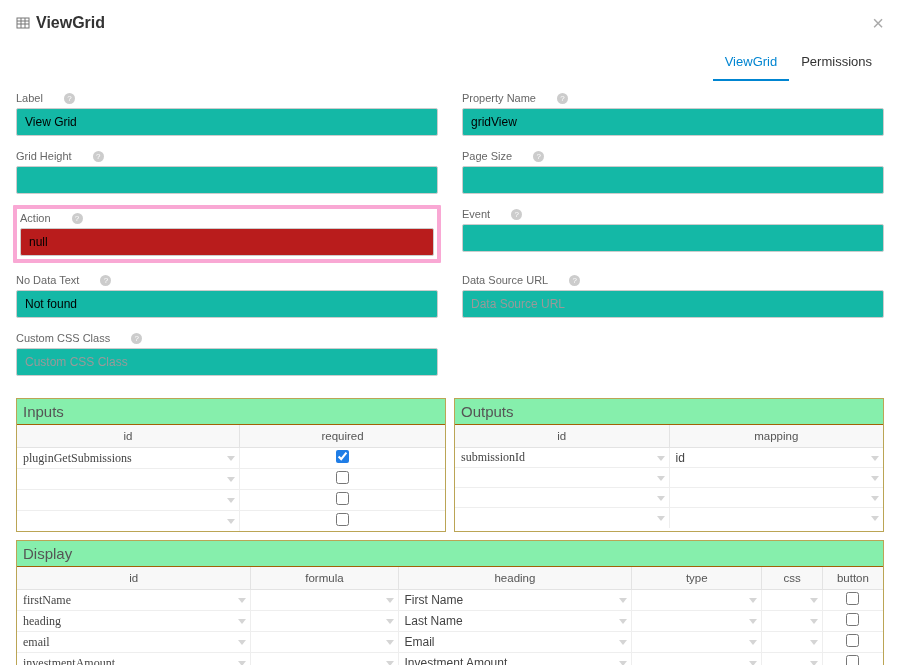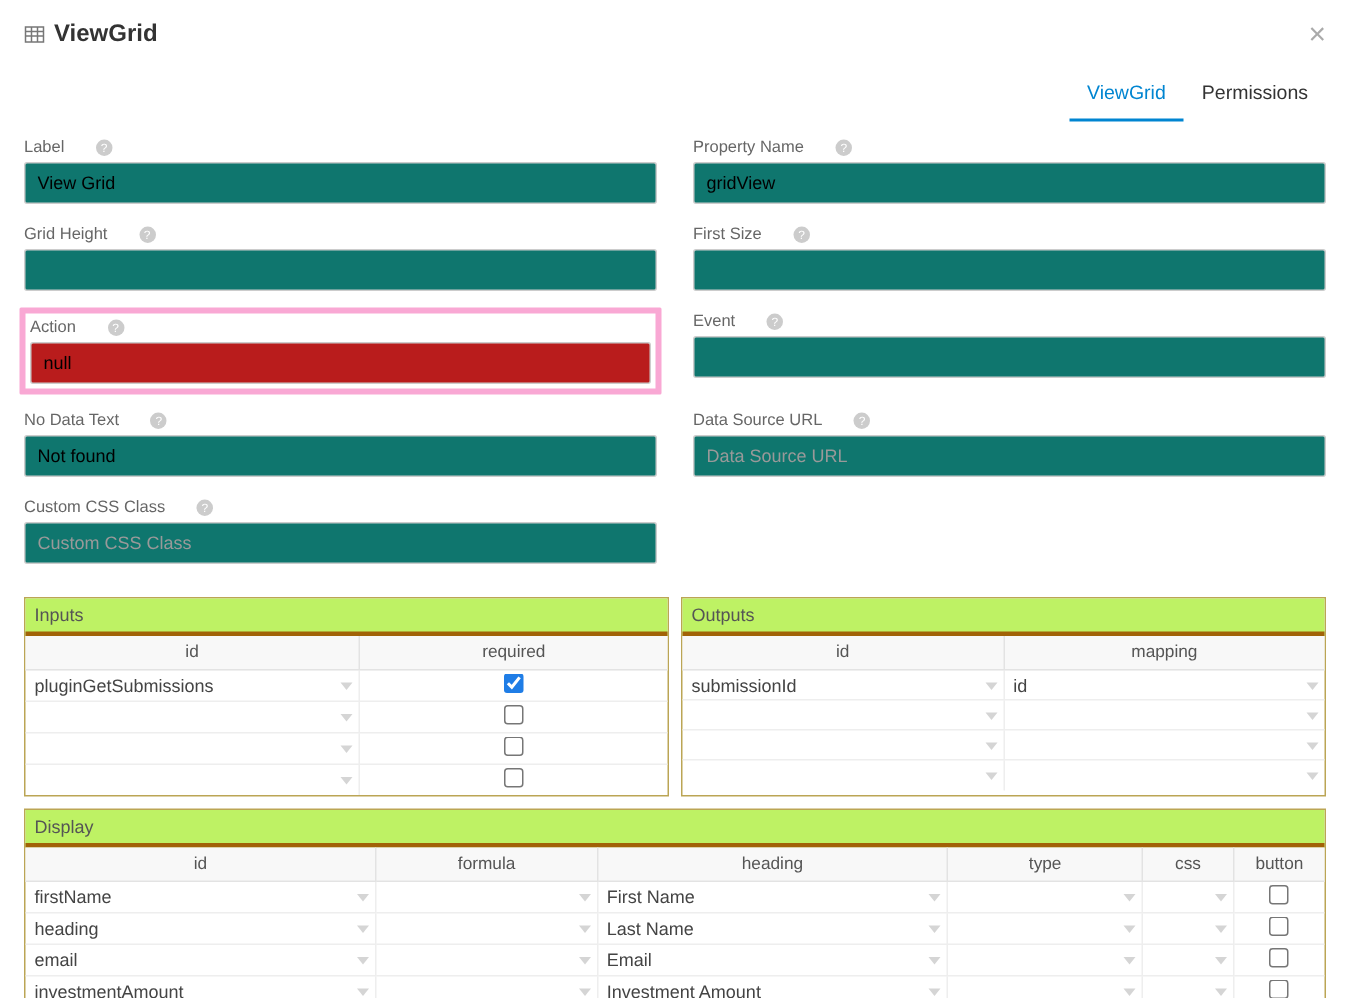--- a/index.html
+++ b/index.html
@@ -11,32 +11,32 @@
   .grid-icon { width: 14px; height: 14px; display: inline-block; }
   .close-icon { margin-left: auto; color: #aaa; font-size: 20px; cursor: pointer; line-height: 1; }
   .tabs { display: flex; justify-content: flex-end; border-bottom: 1px solid #fff; margin-top: 6px; }
   .tab { padding: 10px 12px; font-size: 13px; color: #333; cursor: pointer; }
   .tab.active { color: #0085d1; border-bottom: 2px solid #0085d1; font-weight: 500; }
   .form { margin-top: 10px; }
   .form-row { display: flex; gap: 24px; margin-bottom: 14px; }
   .form-col { flex: 1; min-width: 0; }
   .field-label { font-size: 11px; color: #666; margin-bottom: 4px; display: flex; align-items: center; gap: 21px; }
   .help-icon { width: 11px; height: 11px; border-radius: 50%; background: #ccc; color: #fff; font-size: 8px; display: inline-flex; align-items: center; justify-content: center; }
-  .text-input { width: 100%; height: 28px; padding: 4px 8px; font-size: 12px; border: 1px solid #ccc; border-radius: 2px; background: #0f766e; }
+  .text-input { width: 100%; height: 28px; padding: 4px 8px; font-size: 12px; border: 1px solid #ccc; border-radius: 2px; background: #14b8a6; }
   .text-input::placeholder { color: #999; }
   .highlight .text-input { background: #b91c1c; }
   .highlight-box { border: 4px solid #f9a8d4; border-radius: 1px; padding: 3px; margin: -3px; }
   .section { border: 1px solid #bba555; margin-top: 8px; }
-  .section-header { background: #bef264; border-bottom: 3px solid #a16207; padding: 4px 6px; font-size: 12px; color: #555; }
+  .section-header { background: #86efac; border-bottom: 1px solid #a16207; padding: 4px 6px; font-size: 15px; color: #555; }
   .two-sections { display: flex; gap: 8px; align-items: stretch; }
   .two-sections .section { flex: 1; min-width: 0; }
   table.data { width: 100%; border-collapse: collapse; font-size: 12px; table-layout: fixed; }
   table.data th { background: #f8f8f8; font-weight: 400; color: #555; text-align: center; padding: 5px 4px; border: 1px solid #e3e3e3; border-top: none; font-size: 11.5px; }
   table.data td { border: 1px solid #eee; padding: 2px 6px; height: 20px; position: relative; color: #444; }
-  table.data tr td:first-child { border-left: none; }
+  table.data tr td:first-child { border-left: none; font-family: Liberation Serif, serif; }
   table.data tr td:last-child { border-right: none; }
   table.data tr:last-child td { border-bottom: none; }
   table.data th:first-child { border-left: none; }
   table.data th:last-child { border-right: none; }
   .cell-caret::after { content: ""; position: absolute; right: 4px; top: 50%; margin-top: -2px; border-left: 4px solid transparent; border-right: 4px solid transparent; border-top: 5px solid #d5d5d5; }
   td.center { text-align: center; }
   input[type=checkbox] { margin: 0; transform: scale(1.0); accent-color: #1f7de6; }
   .has-help .help-icon { flex-shrink: 0; }
 </style>
 </head>
@@ -87,21 +87,21 @@
     <div class="form-row">
       <div class="form-col">
         <div class="field-label has-help">
             <span>Grid Height</span>
             <span class="help-icon">?</span>
           </div>
         <input class="text-input" value="" style="">
       </div>
       <div class="form-col">
         <div class="field-label has-help">
-            <span>First Size</span>
+            <span>Page Size</span>
             <span class="help-icon">?</span>
           </div>
         <input class="text-input" value="" style="">
       </div>
     </div>
 
     <div class="form-row">
       <div class="form-col">
         <div class="highlight-box">
           <div class="field-label has-help">

